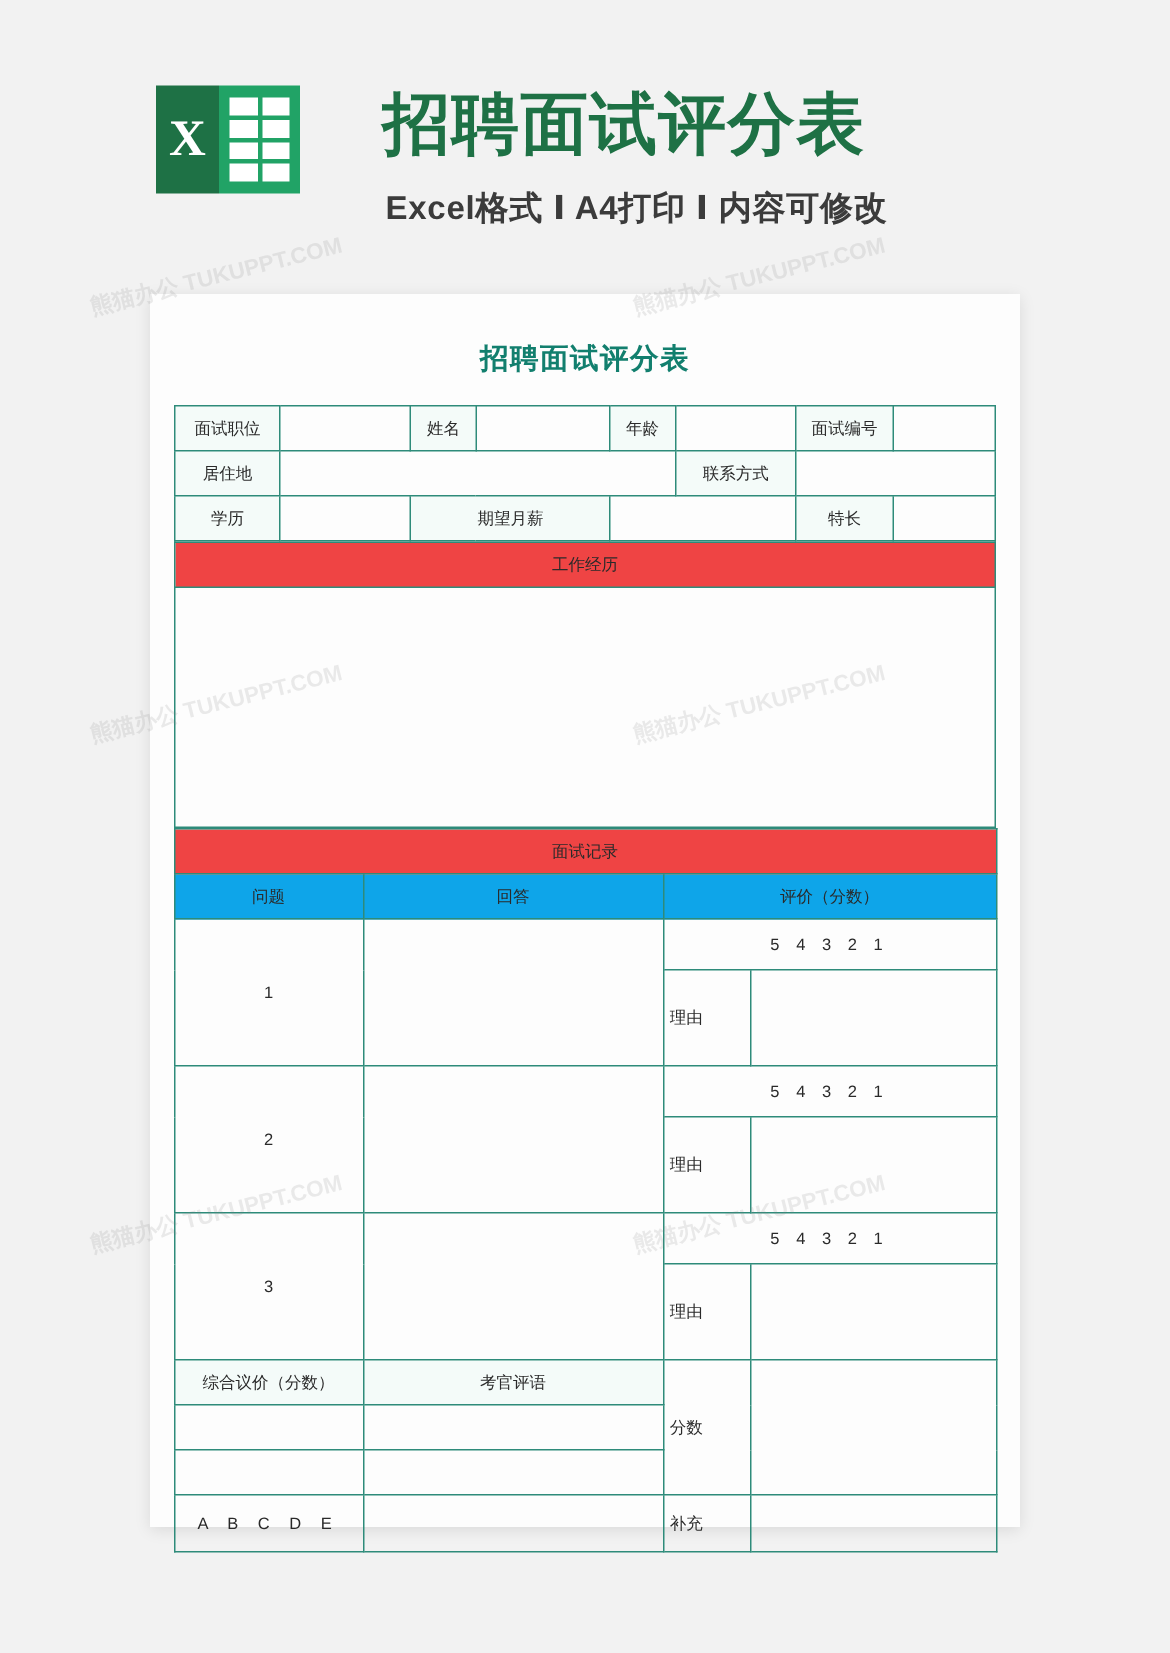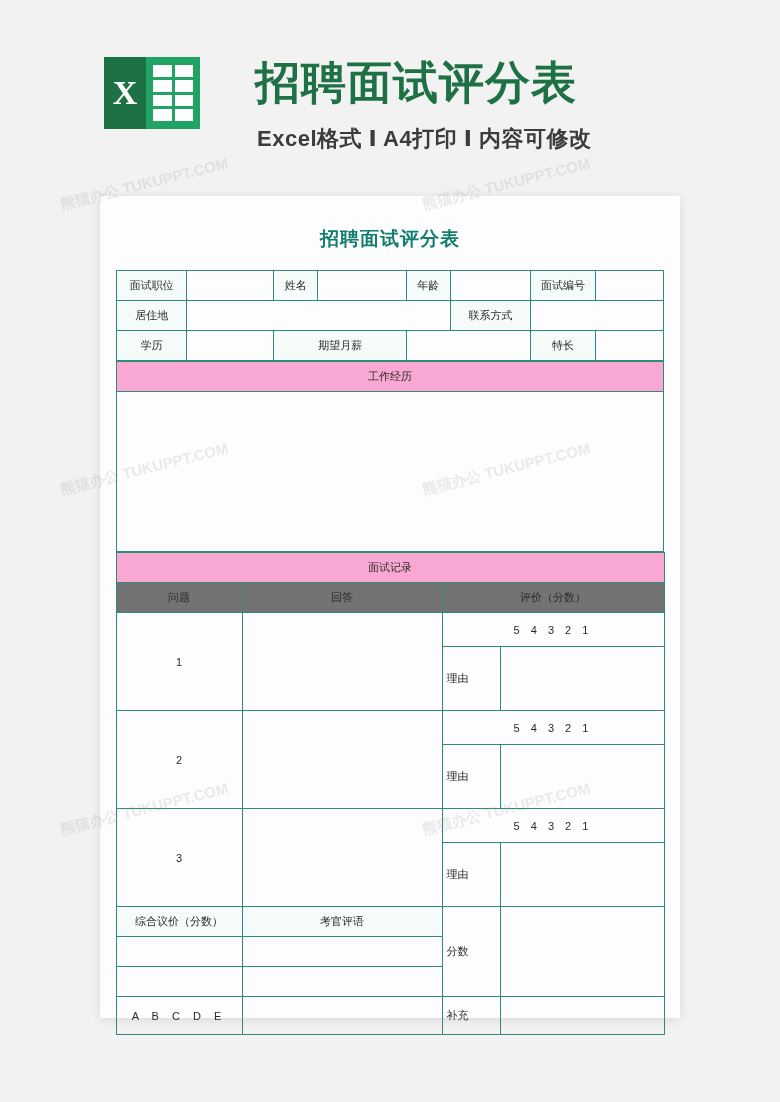--- a/index.html
+++ b/index.html
@@ -107,29 +107,29 @@
     color: #2a2a2a;
     padding: 0 4px;
     vertical-align: middle;
   }
   .lbl {
     text-align: center;
     background: #f4fbf9;
     white-space: nowrap;
   }
   .band {
-    background: #f9a8d4;
+    background: #ef4444;
     text-align: center;
     font-size: 11px;
     height: 22px;
   }
   .t-top { margin-top: 18px; }
   .t-mid { margin-top: 0px; }
   .blankbox td { height: 160px; }
-  .colhead td { text-align: center; background: #737373; }
+  .colhead td { text-align: center; background: #0ea5e9; }
   .qno { text-align: center; vertical-align: middle; }
   .scorerow { text-align: center; letter-spacing: 4px; font-size: 11px; }
   .reason { text-align: left; vertical-align: middle; width: 58px; }
   .abcde { text-align: center; letter-spacing: 5px; }
   .nowrap { white-space: nowrap; }
 
   
   .wm {
     position: absolute;
     color: rgba(130,130,130,0.16);

